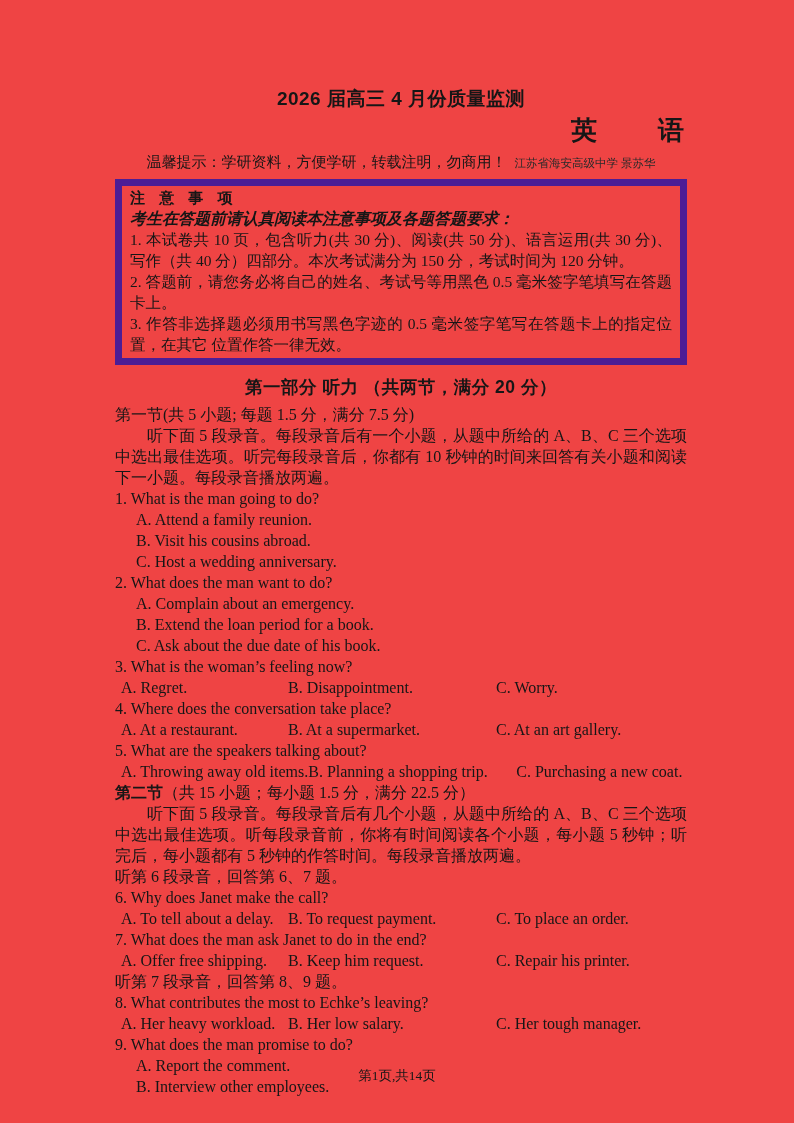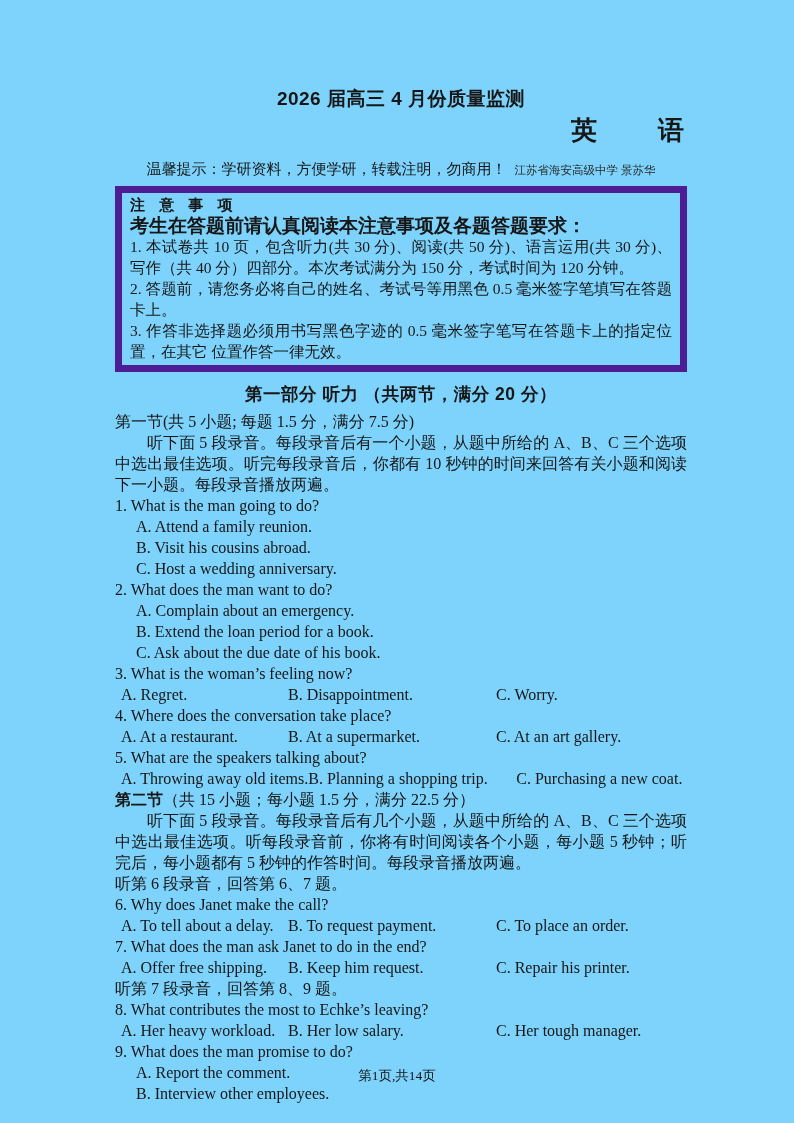--- a/index.html
+++ b/index.html
@@ -1,35 +1,35 @@
 <!DOCTYPE html>
 <html><head>
 <meta charset="utf-8">
 <style>
   html,body{margin:0;padding:0;}
   .page{
     position:relative;
     width:794px;height:1123px;
-    background:#7dd3fc;
+    background:#ef4444;
     color:#161616;
     font-family:"Liberation Serif","DejaVu Serif",serif;
     font-size:16px;
     overflow:hidden;
   }
   .hei{font-family:"Liberation Sans","DejaVu Sans",sans-serif;font-weight:bold;}
   .content{width:572px;margin-left:115px;}
 
   .exam-title{padding-top:86px;font-size:19px;text-align:center;letter-spacing:0.5px;}
   .subject-title{font-size:26px;text-align:right;margin-top:1px;letter-spacing:3px;}
-  .tip-line{text-align:center;font-size:15px;margin-top:12px;white-space:nowrap;}
+  .tip-line{text-align:center;font-size:15px;margin-top:5px;white-space:nowrap;}
   .tip-credit{font-size:11.5px;margin-left:8px;color:#2a2a2a;}
 
   .notice-box{border:7px solid #4c1d95;margin-top:7px;padding:1px 8px 3px 8px;line-height:21px;}
   .notice-heading{font-size:15px;letter-spacing:5px;}
-  .notice-subheading{font-size:19px;}
+  .notice-subheading{font-size:16px;font-style:italic;}
   .notice-item{font-size:15.5px;text-align:justify;}
 
   .part-heading{font-size:17.5px;text-align:center;margin-top:10px;margin-bottom:5px;letter-spacing:0.5px;}
 
   .line{line-height:21px;}
   .instructions{text-indent:2em;text-align:justify;line-height:21px;}
 
   .question .qline{line-height:21px;}
   .opts-stack .opt{margin-left:21px;line-height:21px;}
   .opts-row{display:flex;margin-left:6px;line-height:21px;}

